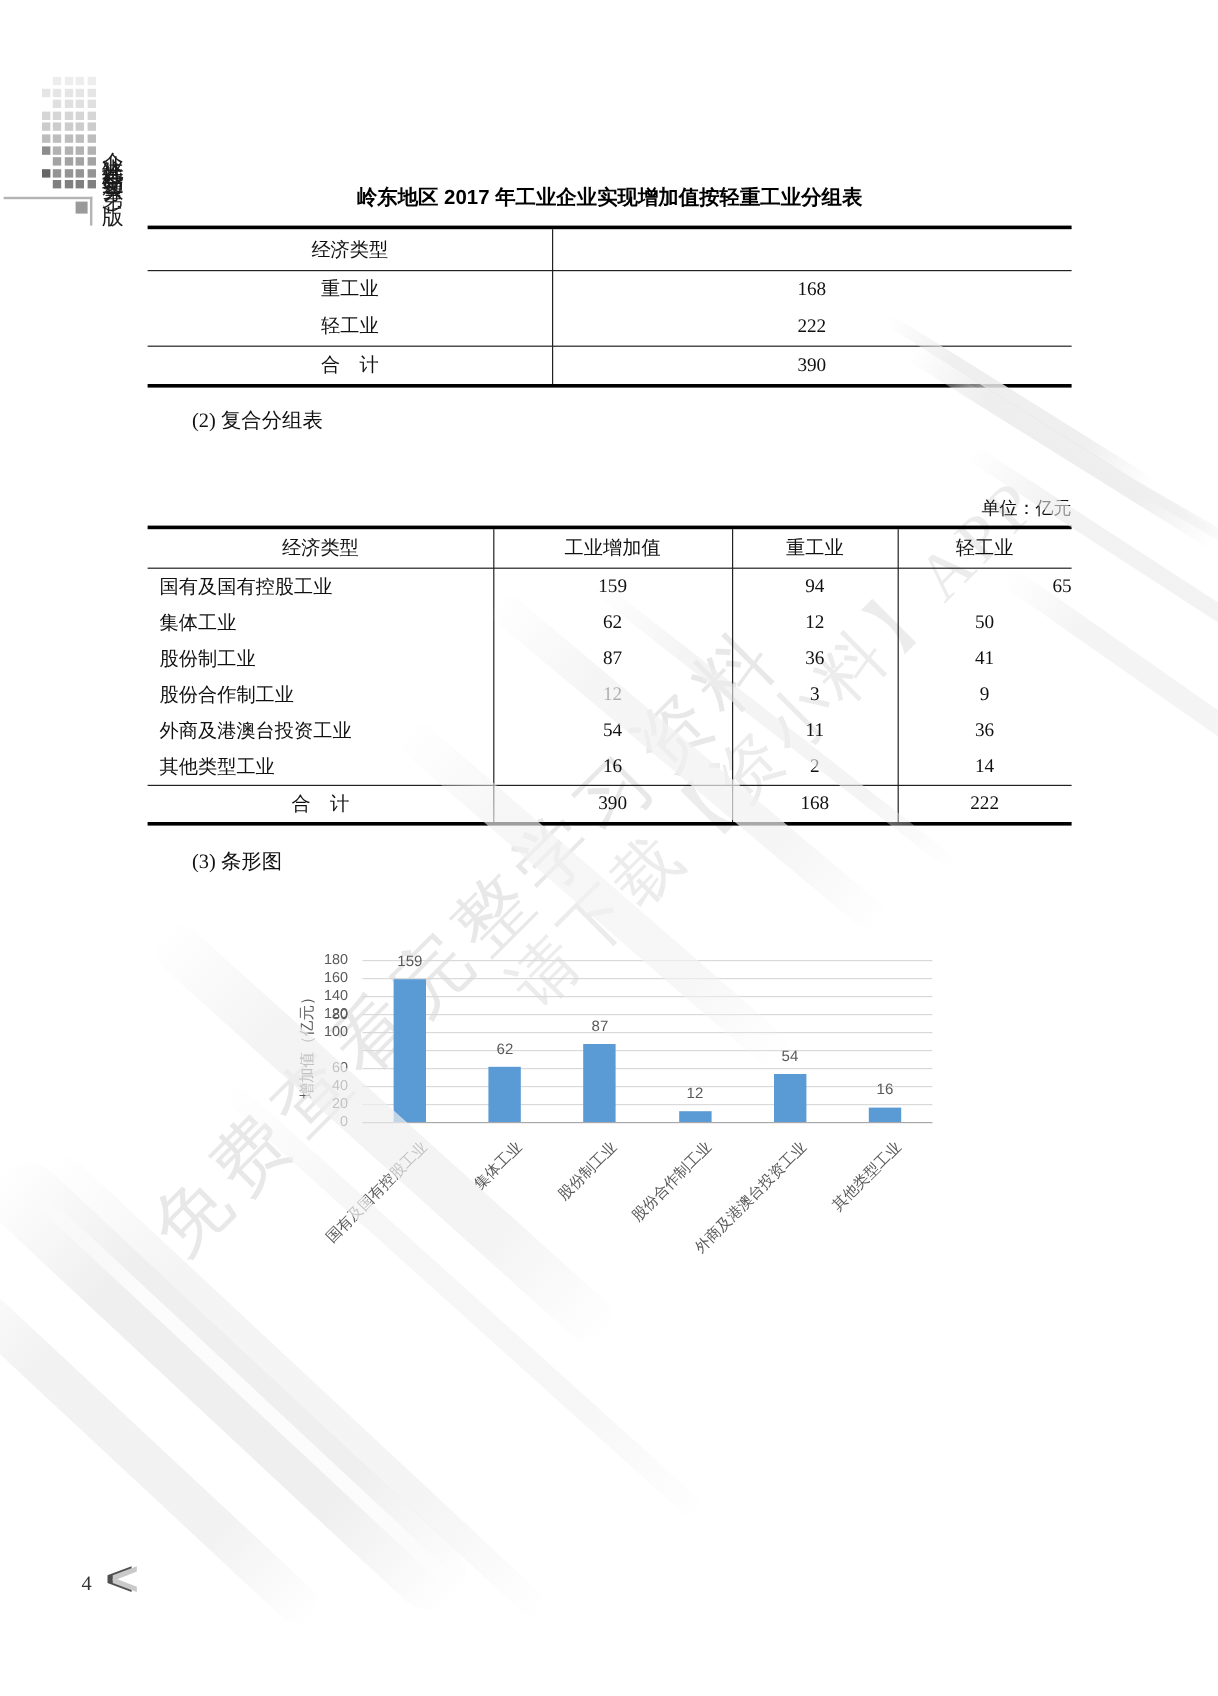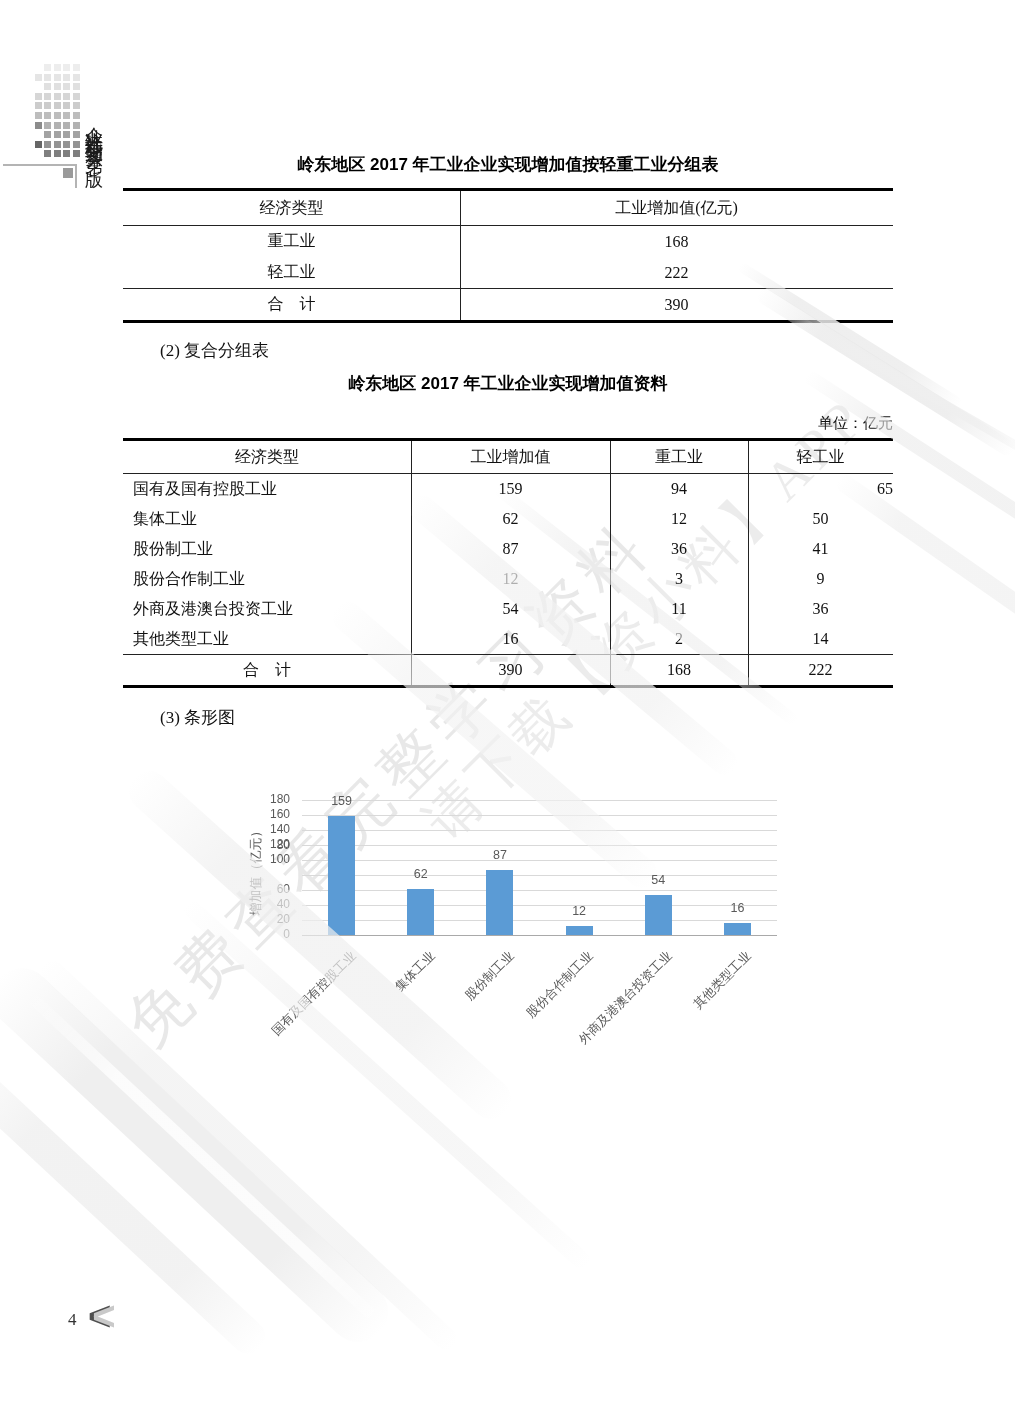--- a/index.html
+++ b/index.html
@@ -111,39 +111,37 @@
     </div>
   <div class="corner-h"></div>
   <div class="corner-v"></div>
   <div class="corner-sq"></div>
   <div class="side-title">企业统计基础与实务（第2版）</div>
 
   <div class="tbl-title" style="top:153px;">岭东地区 2017 年工业企业实现增加值按轻重工业分组表</div>
   <div class="dtable" id="table1" style="top:188px;">
       <div class="trow" style="height: 34px; border-bottom: 1px solid rgb(34, 34, 34);">
         <div class="tcell" style="width: 337px; text-align: center;">经济类型</div>
-        <div class="tcell" style="width: 433px; text-align: center;">工业增加值(亿元)</div>
       </div>
       <div class="trow" style="height: 31px;">
         <div class="tcell" style="width: 337px;">重工业</div>
         <div class="tcell" style="width: 433px;">168</div>
       </div>
       <div class="trow" style="height: 31px;">
         <div class="tcell" style="width: 337px;">轻工业</div>
         <div class="tcell" style="width: 433px;">222</div>
       </div>
       <div class="trow" style="height: 31px; border-top: 1px solid rgb(34, 34, 34);">
         <div class="tcell" style="width: 337px; text-align: center;">合　计</div>
         <div class="tcell" style="width: 433px; text-align: center;">390</div>
       </div>
       <div class="vdiv" style="left: 337px;"></div>
     </div>
 
   <div class="sec-head" style="top:339px;">(2) 复合分组表</div>
-  <div class="tbl-title" style="top:372px;">岭东地区 2017 年工业企业实现增加值资料</div>
   <div class="unit-note" style="top:414px;">单位：亿元</div>
   <div class="dtable" id="table2" style="top:438px;">
       <div class="trow" style="height: 32px; border-bottom: 1px solid rgb(34, 34, 34);">
         <div class="tcell" style="width: 288px; text-align: center;">经济类型</div>
         <div class="tcell" style="width: 199px; text-align: center;">工业增加值</div>
         <div class="tcell" style="width: 138px; text-align: center;">重工业</div>
         <div class="tcell" style="width: 145px; text-align: center;">轻工业</div>
       </div>
       <div class="trow" style="height: 30px;">
         <div class="tcell cat" style="width: 288px;">国有及国有控股工业</div>

